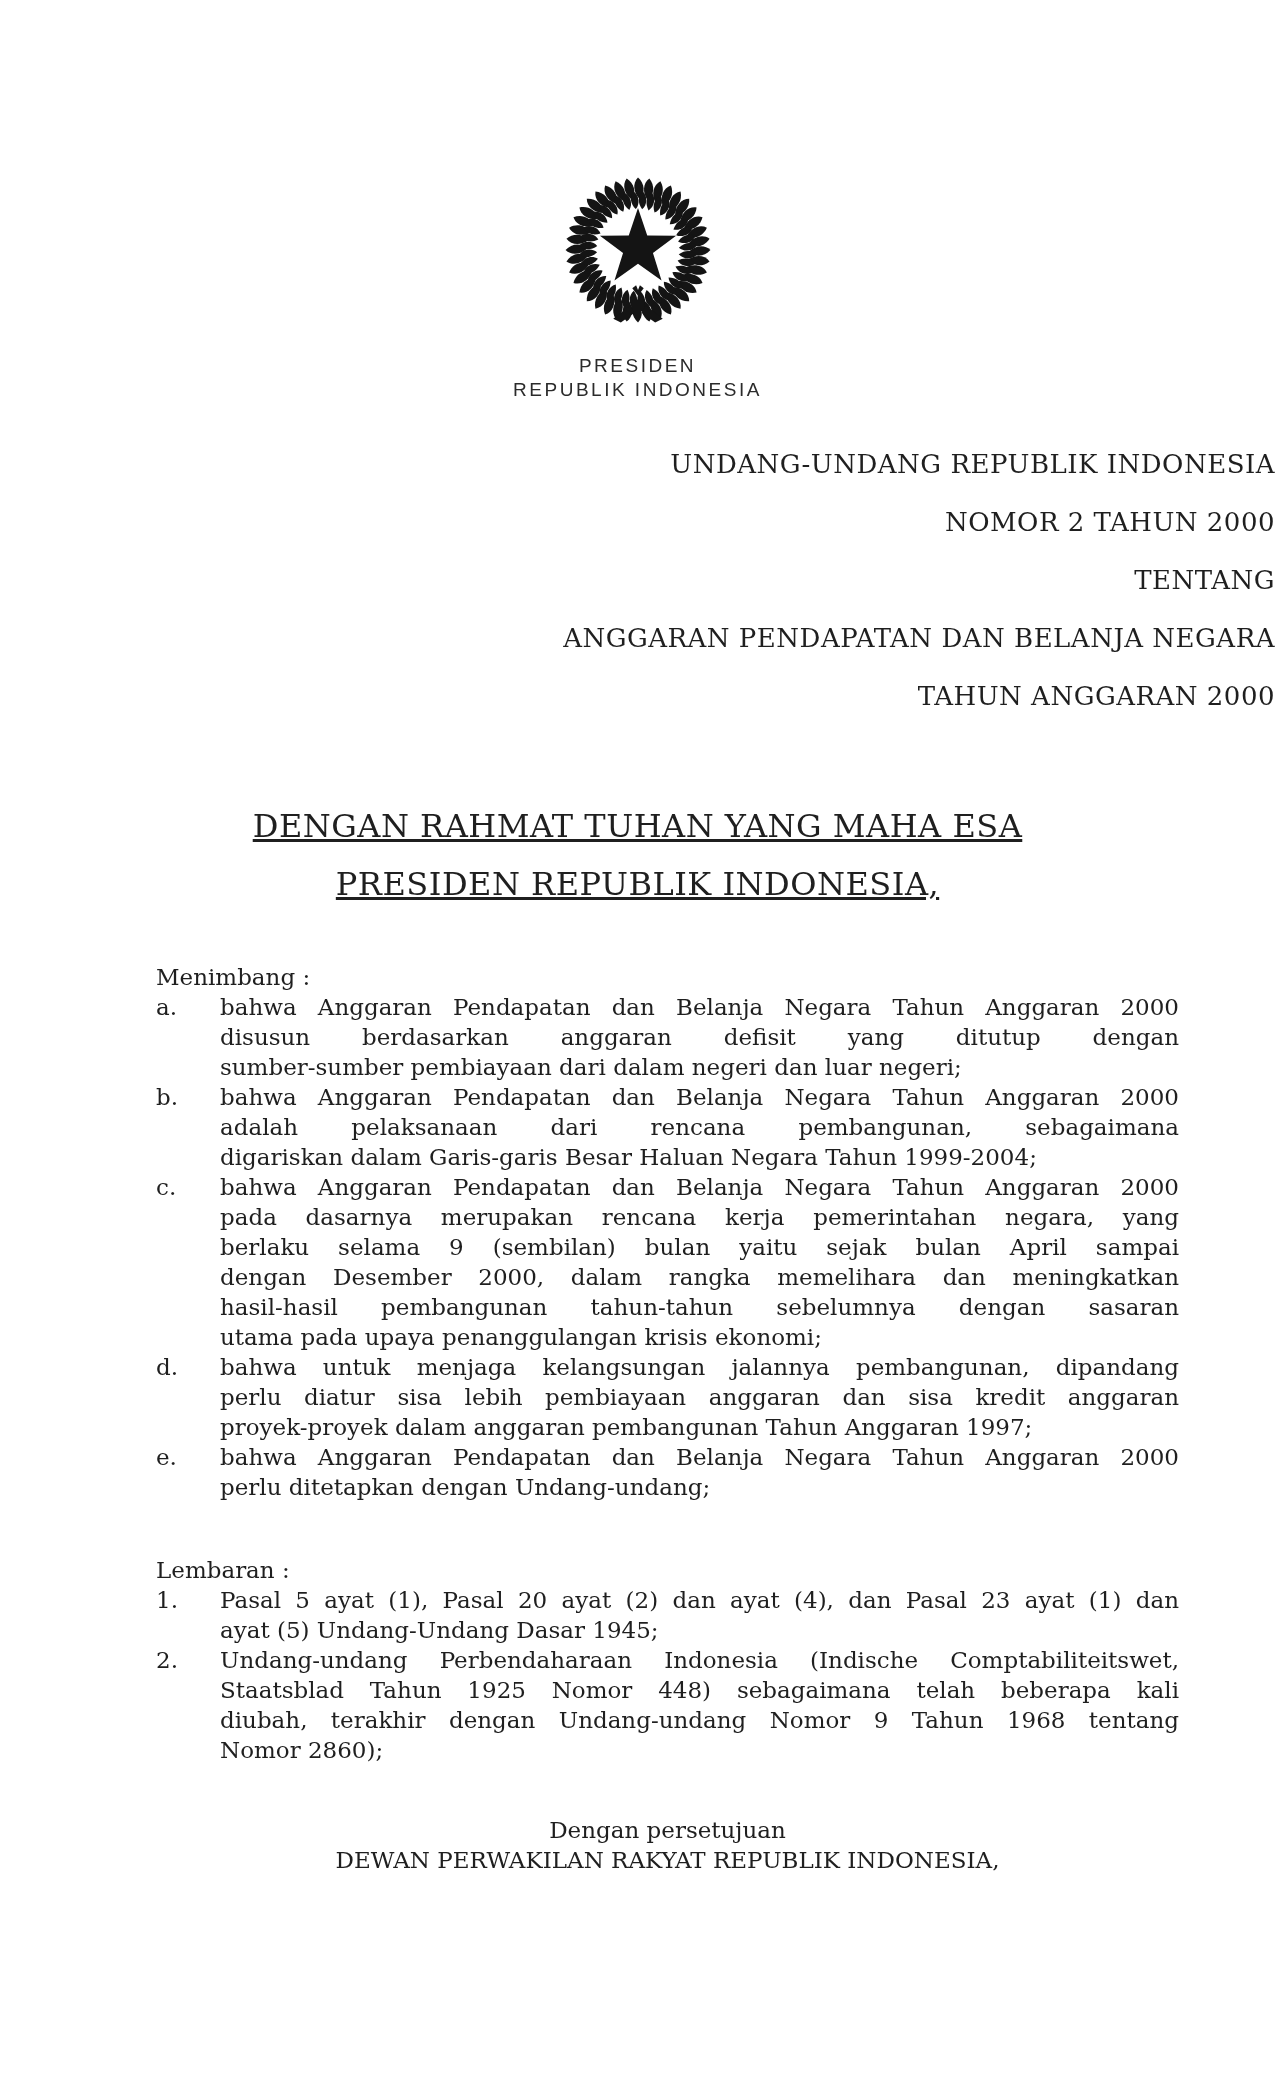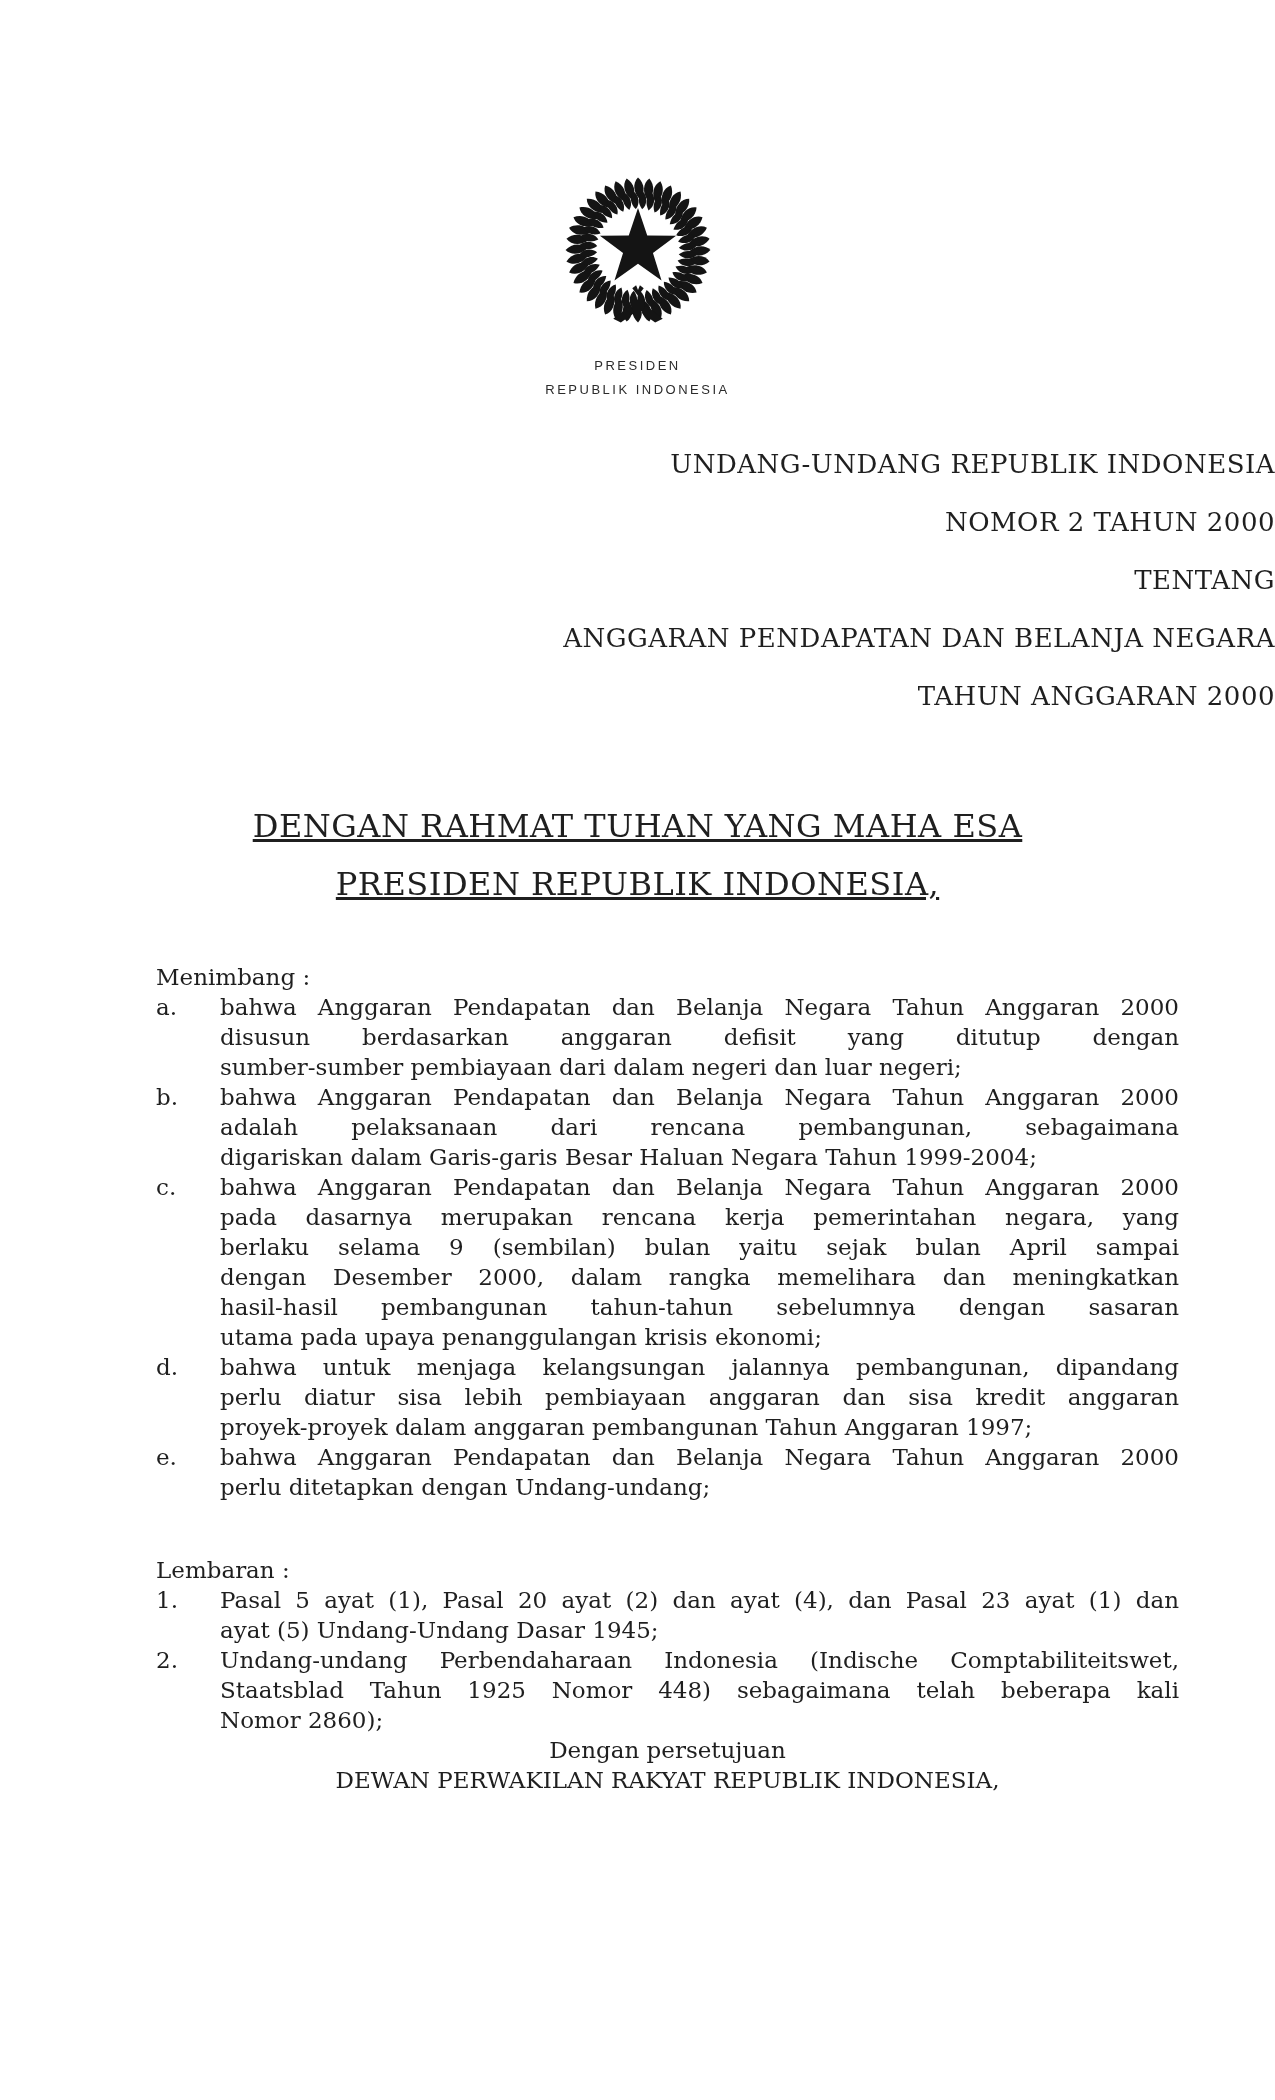--- a/index.html
+++ b/index.html
@@ -24,21 +24,21 @@
   }
 
   
   .caption {
     margin-top: 22px;
     text-align: center;
     font-family: "Liberation Sans", sans-serif;
     color: #2b2b2b;
   }
   .caption div {
-    font-size: 13px;
+    font-size: 19px;
     line-height: 24px;
     letter-spacing: 2.5px;
   }
 
   
   .title-block { margin-top: 46px; text-align: right; }
   .title-line {
     font-size: 26px;
     line-height: 32px;
     letter-spacing: 0.5px;
@@ -68,21 +68,21 @@
   .label-menimbang { margin-top: 62px; }
   .label-mengingat { margin-top: 53px; }
 
   .item { display: flex; }
   .item-marker { flex: none; width: 64px; }
   .item-text { flex: 1 1 auto; min-width: 0; }
 
   .jline { text-align: justify; text-align-last: justify; }
   .jline.jlast { text-align-last: left; }
 
-  .closing { text-align: center; }
+  .closing { margin-top: 50px; text-align: center; }
   .closing div { line-height: 30px; white-space: nowrap; }
 </style>
 </head>
 <body>
 
 <div class="page">
 
   <svg class="seal" viewBox="0 0 180 170" aria-hidden="true">
     <defs>
       <path id="leaf-o" d="M0,-76 C7,-70 8,-60 2,-53 C-5,-60 -6,-70 0,-76 Z"></path>
@@ -264,20 +264,21 @@
             <div class="jline">Pasal 5 ayat (1), Pasal 20 ayat (2) dan ayat (4), dan Pasal 23 ayat (1) dan</div>
             <div class="jline jlast">ayat (5) Undang-Undang Dasar 1945;</div>
           </div>
         </div>
 
         <div class="item">
           <div class="item-marker">2.</div>
           <div class="item-text">
             <div class="jline">Undang-undang Perbendaharaan Indonesia (Indische Comptabiliteitswet,</div>
             <div class="jline">Staatsblad Tahun 1925 Nomor 448) sebagaimana telah beberapa kali</div>
+            <div class="jline">diubah, terakhir dengan Undang-undang Nomor 9 Tahun 1968 tentang</div>
             <div class="jline jlast">Nomor 2860);</div>
           </div>
         </div>
       </div>
 
     <div class="closing">
       <div>Dengan persetujuan</div>
       <div>DEWAN PERWAKILAN RAKYAT REPUBLIK INDONESIA,</div>
     </div>
 

